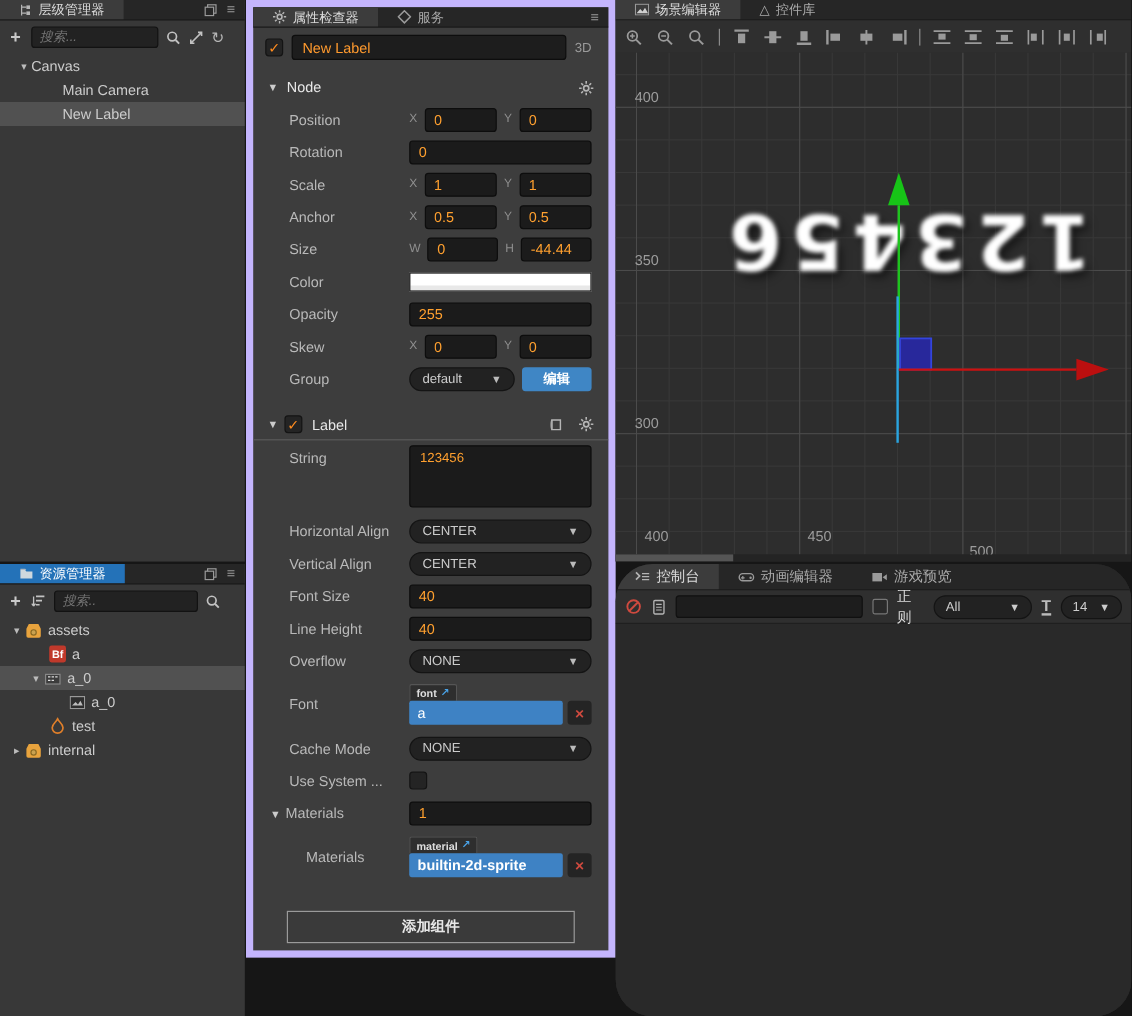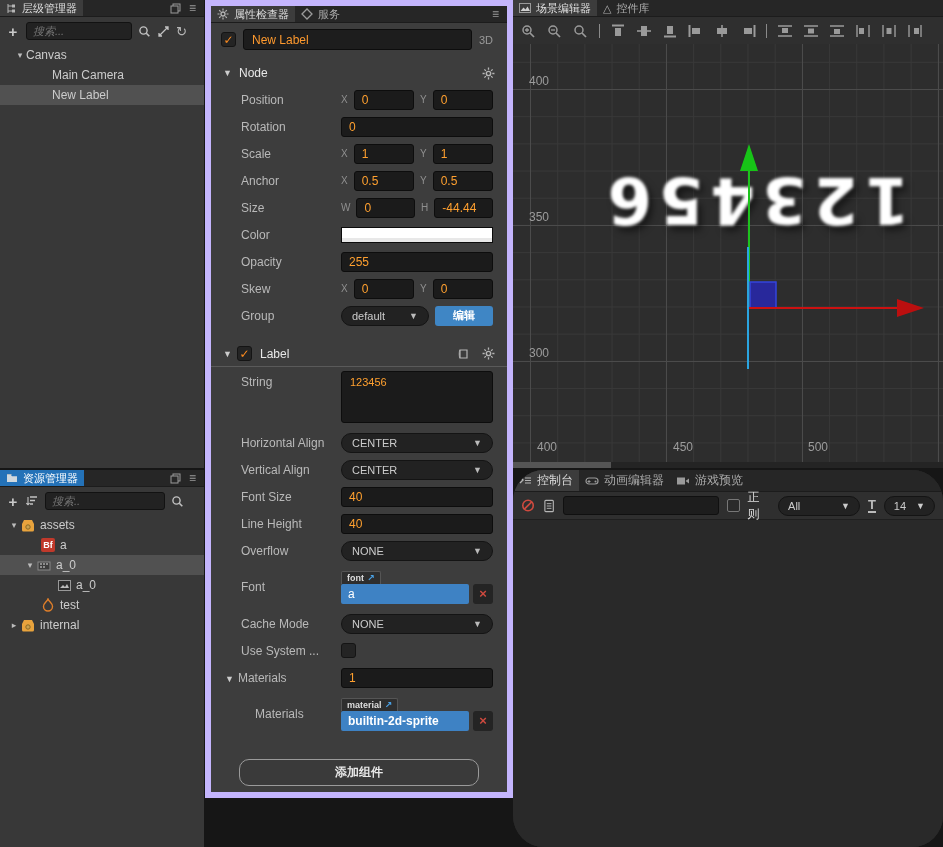--- a/index.html
+++ b/index.html
@@ -9,21 +9,21 @@
   .panel { position:absolute; background:#383838; overflow:hidden; }
   #hierarchy { left:0; top:0; width:204px; height:468px; }
   #assets    { left:0; top:470px; width:204px; height:377px; }
   #inspector { left:205px; top:0; width:308px; height:798px; background:#3d3d3d; border:6px solid #c4b5fd; }
   #scene     { left:513px; top:0; width:430px; height:468px; background:#2b2b2b; }
   #console   { left:513px; top:470px; width:430px; height:377px; background:#2a2a2a;border-radius:31px; }
 
   
   .tabbar { display:flex; align-items:stretch; background:#262626; height:17px; border-bottom:1px solid #1c1c1c; }
   .tabbar.tall { height:22px; }
-  .tab { display:flex; align-items:center; gap:5px; padding:0 6px; font-size:11px; color:#aaa; white-space:nowrap; }
+  .tab { display:flex; align-items:center; gap:5px; padding:0 16px; font-size:11px; color:#aaa; white-space:nowrap; }
   .tab.active { background:#3c3c3c; color:#ddd; }
   .tab.active-blue { background:#2472b8; color:#fff; }
   .tabbar .spacer { flex:1; }
   .winicons { display:flex; align-items:center; gap:8px; padding-right:8px; color:#9a9a9a; }
   .winicons .menu-glyph { font-size:12px; }
 
   
   .ptoolbar { display:flex; align-items:center; gap:6px; height:28px; padding:0 6px; }
   .plus-btn { color:#c9c9c9; font-size:15px; font-weight:bold; width:14px; text-align:center; }
   .searchbox { flex:0 0 auto; height:18px; background:#222; border:1px solid #121212; border-radius:3px;
@@ -73,21 +73,21 @@
   .asset-tag { display:flex; align-items:center; gap:3px; background:#2e2e2e; border:1px solid #555;
                border-bottom:none; border-radius:2px 2px 0 0; font-size:9px; font-weight:bold; color:#ddd;
                padding:1px 5px; }
   .asset-tag .ext { color:#4aa3e8; font-size:9px; }
   .asset-field-row { display:flex; align-items:center; gap:4px; width:100%; }
   .asset-field { flex:1; height:20px; background:#3e82c4; border-radius:2px; color:#fff; font-size:12px;
                  display:flex; align-items:center; padding:0 7px; font-weight:bold; }
   .xbtn { width:20px; height:20px; background:#242424; border-radius:3px; color:#cf4a3f; font-weight:bold;
           font-size:13px; display:flex; align-items:center; justify-content:center; }
   .addcomp-wrap { display:flex; justify-content:center; margin-top:22px; }
-  .addcomp { width:240px; height:27px; background:#3a3a3a; border:1px solid #9a9a9a; border-radius:10px;
+  .addcomp { width:240px; height:27px; background:#3a3a3a; border:1px solid #9a9a9a; border-radius:0;
              color:#e8e8e8; font-size:12px; font-weight:bold; display:flex; align-items:center; justify-content:center; }
   .hdr-divider { border-bottom:1px solid #5a5a5a; }
 
   
   #scene-toolbar { display:flex; align-items:center; gap:10px; height:27px; padding:0 8px; background:#2f2f2f; }
   #scene-toolbar .sep { width:1px; height:14px; background:#8a8a8a; }
   #scene-canvas { position:relative; width:430px; height:418px; background-color:#2d2d2d;
     background-image:
       linear-gradient(to right,#4b4b4b 1px,transparent 1px),
       linear-gradient(to bottom,#4b4b4b 1px,transparent 1px),
@@ -592,21 +592,21 @@
           </svg>
         </span>
       </div>
 
     <div id="scene-canvas">
       <span class="axis-label" style="left:16px;top:30px">400</span>
       <span class="axis-label" style="left:16px;top:166px">350</span>
       <span class="axis-label" style="left:16px;top:302px">300</span>
       <span class="axis-label" style="left:24px;top:396px">400</span>
       <span class="axis-label" style="left:160px;top:396px">450</span>
-      <span class="axis-label" style="left:295px;top:396px">500</span>
+      <span class="axis-label" style="left:295px;top:408px">500</span>
 
       <div id="flip-text">123456</div>
 
       <svg id="gizmo" width="430" height="418" viewBox="0 0 430 418">
         <line x1="236" y1="127" x2="236" y2="264" stroke="#1ec41e" stroke-width="2"></line>
         <polygon points="236,100 227,127 245,127" fill="#17c417"></polygon>
         <line x1="235" y1="203" x2="235" y2="325" stroke="#2aa4e0" stroke-width="2"></line>
         <rect x="237" y="238" width="26" height="26" fill="#28289b" stroke="#3344dd" stroke-width="1.5"></rect>
         <line x1="236" y1="264" x2="384" y2="264" stroke="#cc1111" stroke-width="2"></line>
         <polygon points="411,264 384,255 384,273" fill="#bb0f0f"></polygon>

